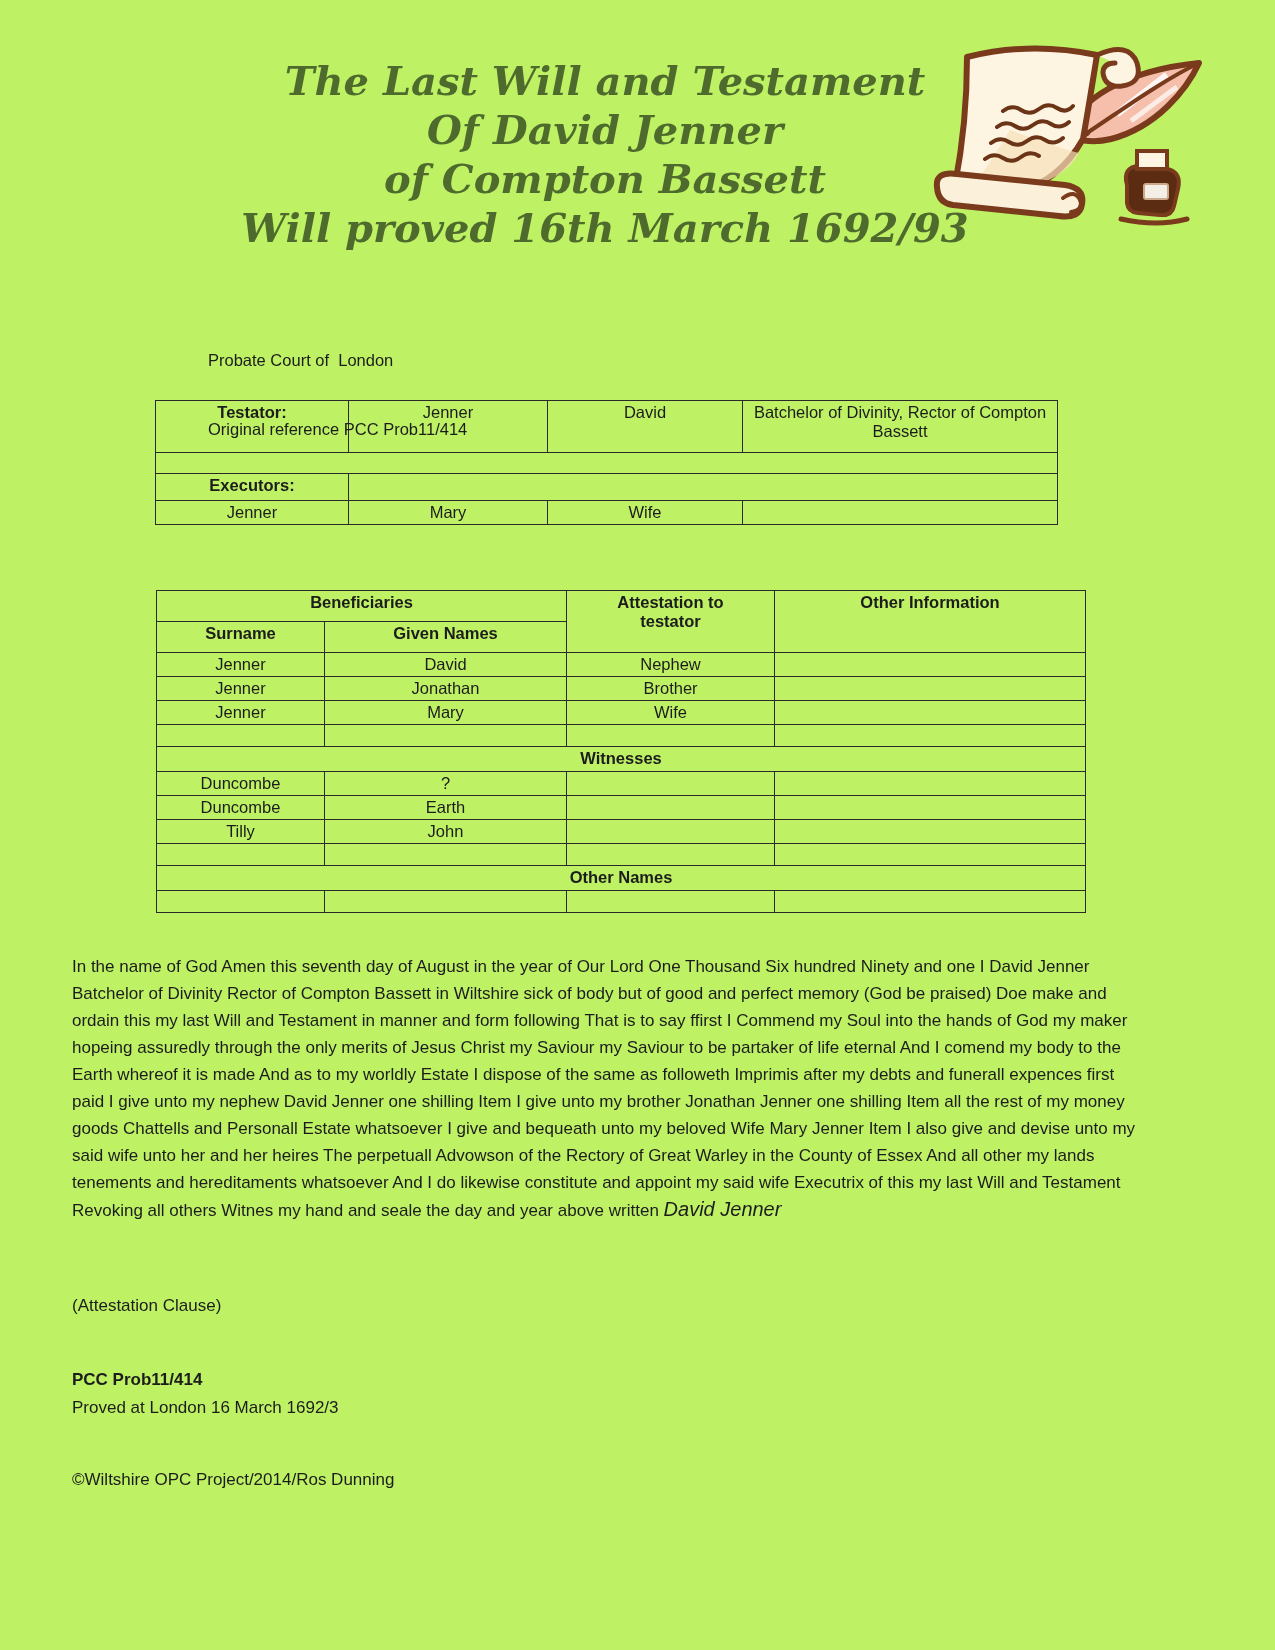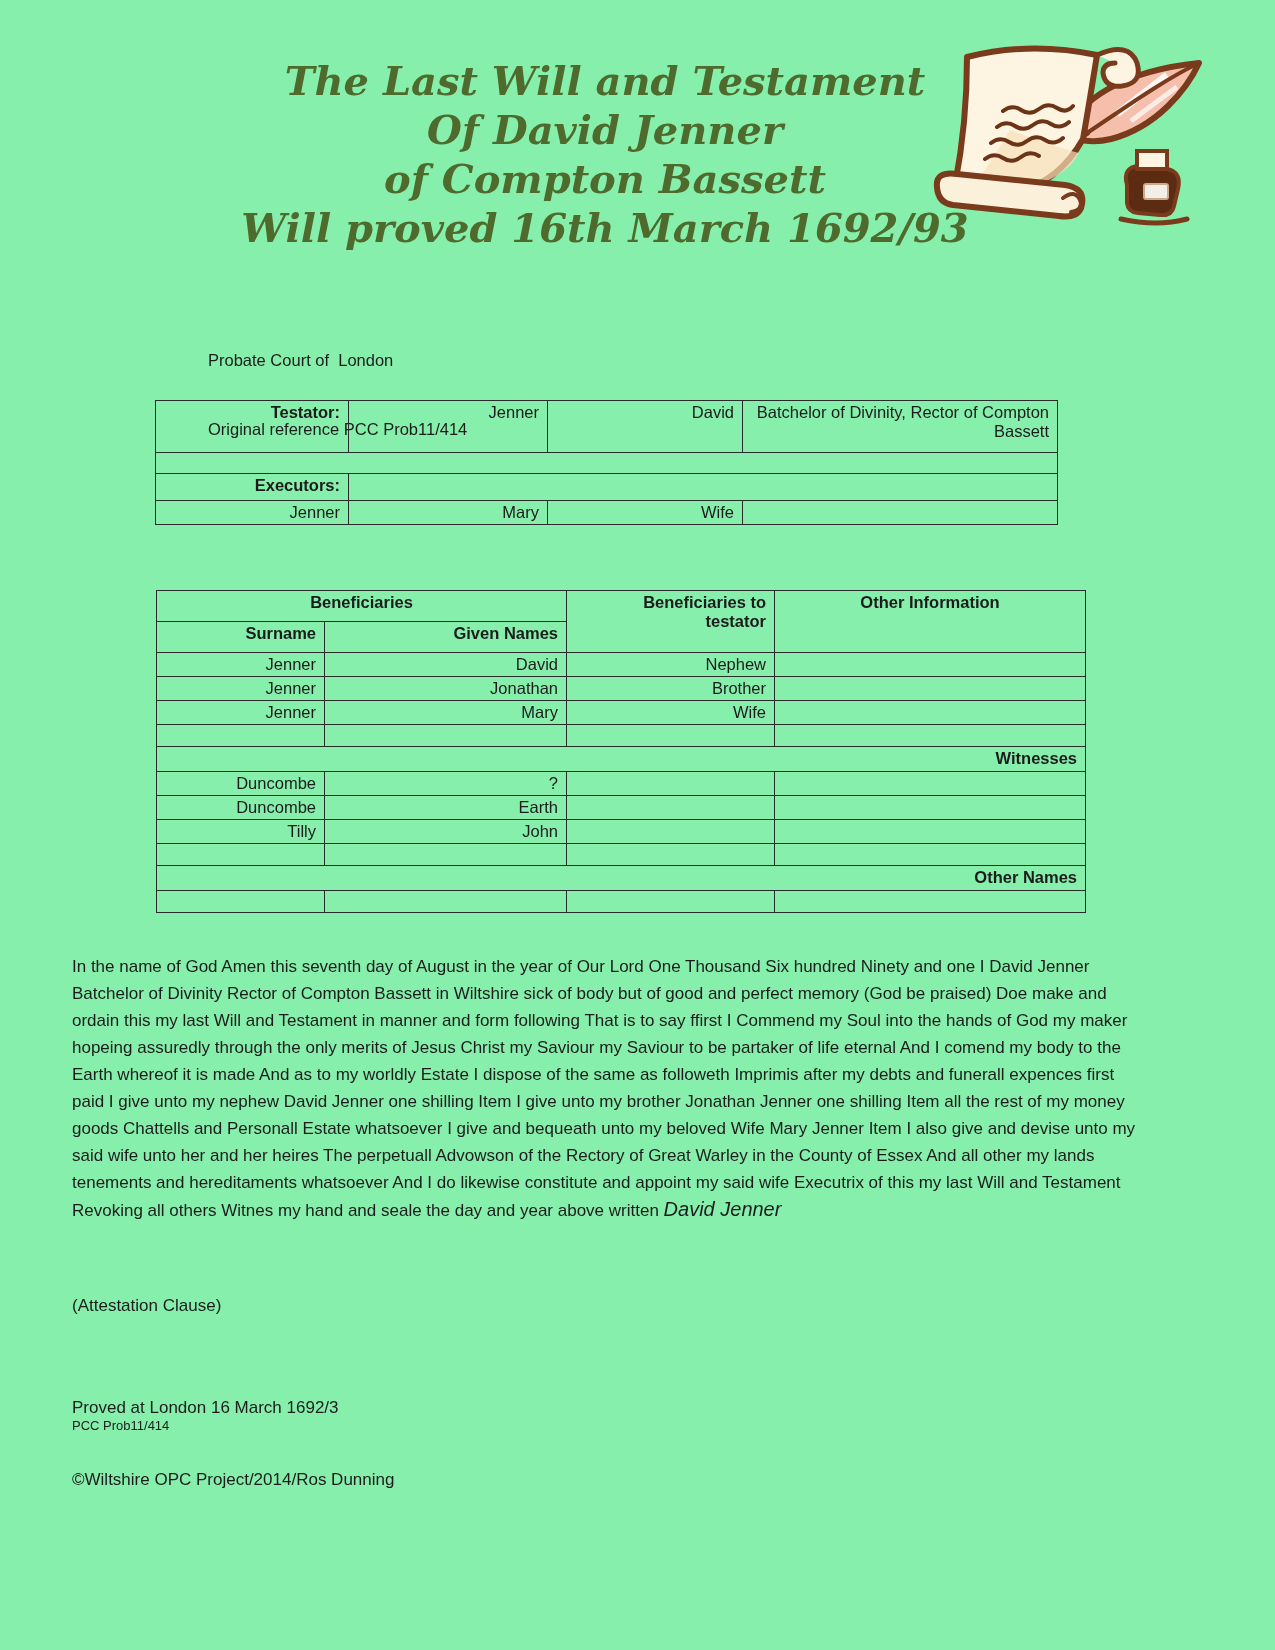--- a/index.html
+++ b/index.html
@@ -1,55 +1,55 @@
 <!DOCTYPE html>
 <html><head>
 <meta charset="utf-8">
 <style>
   * { margin:0; padding:0; box-sizing:border-box; }
   html,body { background:#ffffff; }
   .page {
-    position:relative; width:1275px; height:1650px; background:#86efac;
+    position:relative; width:1275px; height:1650px; background:#bef264;
     font-family:"Liberation Sans", sans-serif; color:#1c1c1c; overflow:hidden;
   }
   
   .title {
     position:absolute; left:0; top:56px; width:1210px; text-align:center;
     font-family:"DejaVu Serif", serif; font-style:italic; font-weight:bold;
     font-size:40px; line-height:49px; color:#4e6b2d;
   }
   
   .clipart { position:absolute; left:915px; top:35px; width:290px; height:205px; }
   
   .probate {
     position:absolute; left:208px; top:303px; font-size:16.5px; line-height:23px;
     white-space:pre-wrap;
   }
   
   table { border-collapse:collapse; table-layout:fixed; font-size:16.5px; }
-  td, th { border:1.6px solid #2a2a2a; padding:2px 8px; vertical-align:top; text-align:right; font-weight:normal; overflow:hidden; }
+  td, th { border:1.6px solid #2a2a2a; padding:2px 8px; vertical-align:top; text-align:center; font-weight:normal; overflow:hidden; }
   .b { font-weight:bold; }
   .t1 { position:absolute; left:155px; top:400px; width:902px; }
   .t2 { position:absolute; left:156px; top:590px; width:929px; }
   .center { text-align:center; }
   .preline { white-space:pre-line; }
   
   .willtext {
     position:absolute; left:72px; top:953px; width:1066px;
     font-size:17px; line-height:27px;
   }
   .script { font-family:Liberation Sans, sans-serif; font-style:italic; }
   .sig { font-size:20px; }
   .attestation { position:absolute; left:72px; top:1296px; font-size:17px; }
   .witness-sigs {
     position:absolute; left:72px; top:1338px; font-family:"DejaVu Serif", serif;
     font-style:italic; font-size:23px; color:#222;
   }
   .proved { position:absolute; left:72px; top:1398px; font-size:17px; }
-  .pccref { position:absolute; left:72px; top:1418px; font-size:13px; }
+  .pccref { position:absolute; left:72px; top:1370px; font-size:17px;font-weight:bold; }
   .copyright { position:absolute; left:72px; top:1470px; font-size:17px;text-align:center; }
 </style>
 </head>
 <body>
 
 <div class="page">
 
   <div class="title" style="color: rgb(78, 107, 45);">
     <div>The Last Will and Testament</div>
     <div>Of David Jenner</div>
@@ -124,21 +124,21 @@
   <table class="t2">
     <colgroup>
         <col style="width:168px">
         <col style="width:242px">
         <col style="width:208px">
         <col style="width:311px">
       </colgroup>
     <tbody>
         <tr style="height:31px">
       <th colspan="2" class="center" style="font-weight:bold">Beneficiaries</th>
-      <th rowspan="2" class="b preline">Beneficiaries to
+      <th rowspan="2" class="b preline">Attestation to
 testator</th>
       <th rowspan="2" class="b center">Other Information</th>
     </tr>
     <tr style="height:31px">
       <th class="b">Surname</th>
       <th class="b">Given Names</th>
     </tr>
     <tr style="height:24px">
       <td>Jenner</td>
       <td>David</td>

